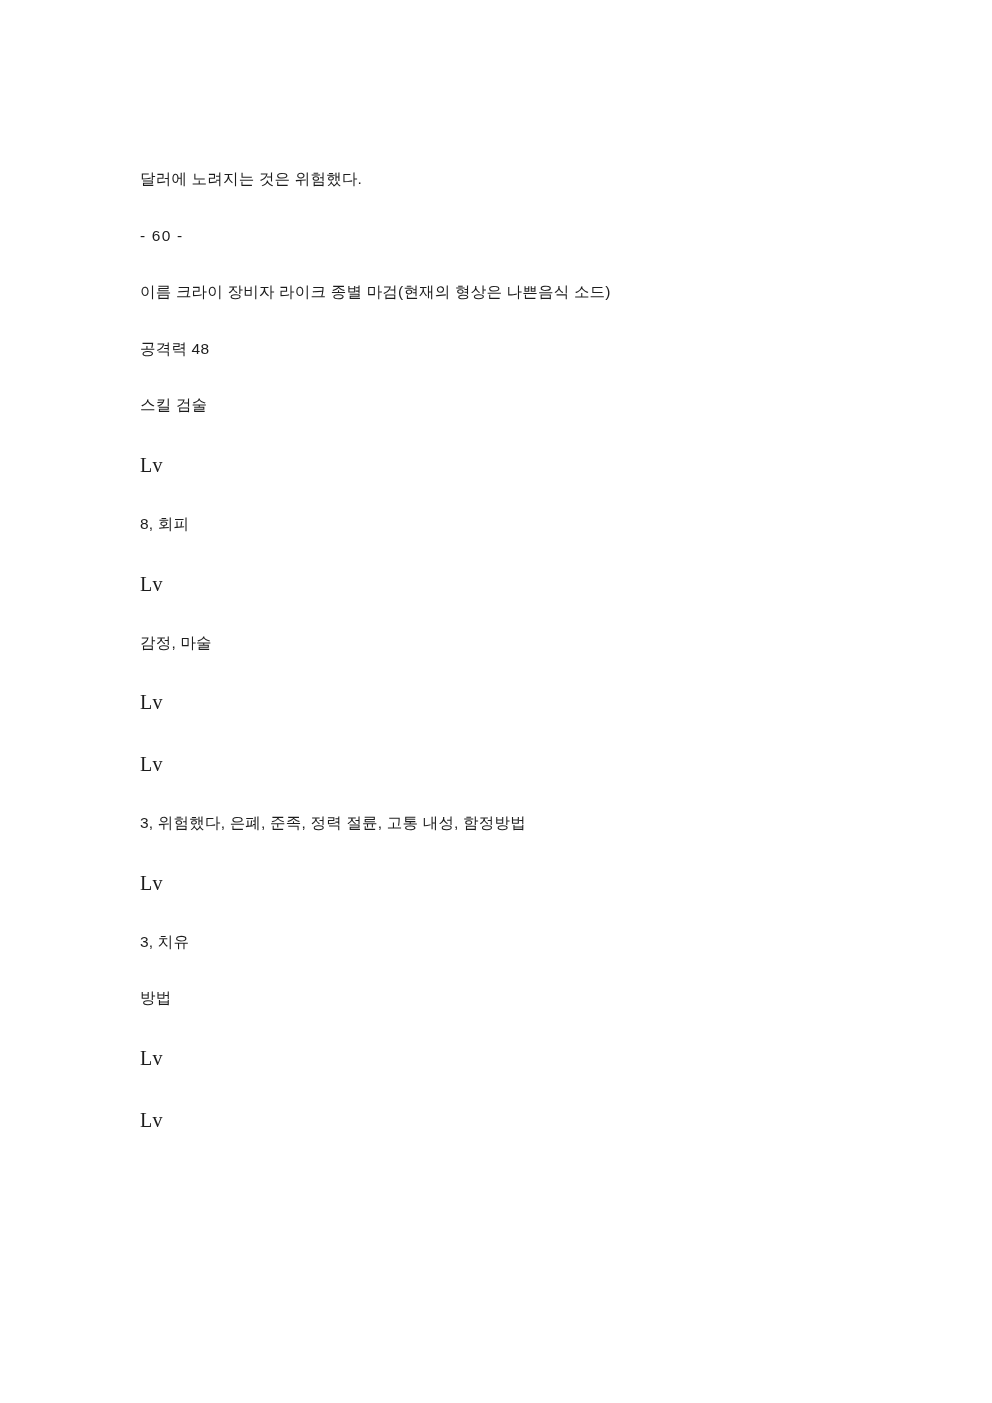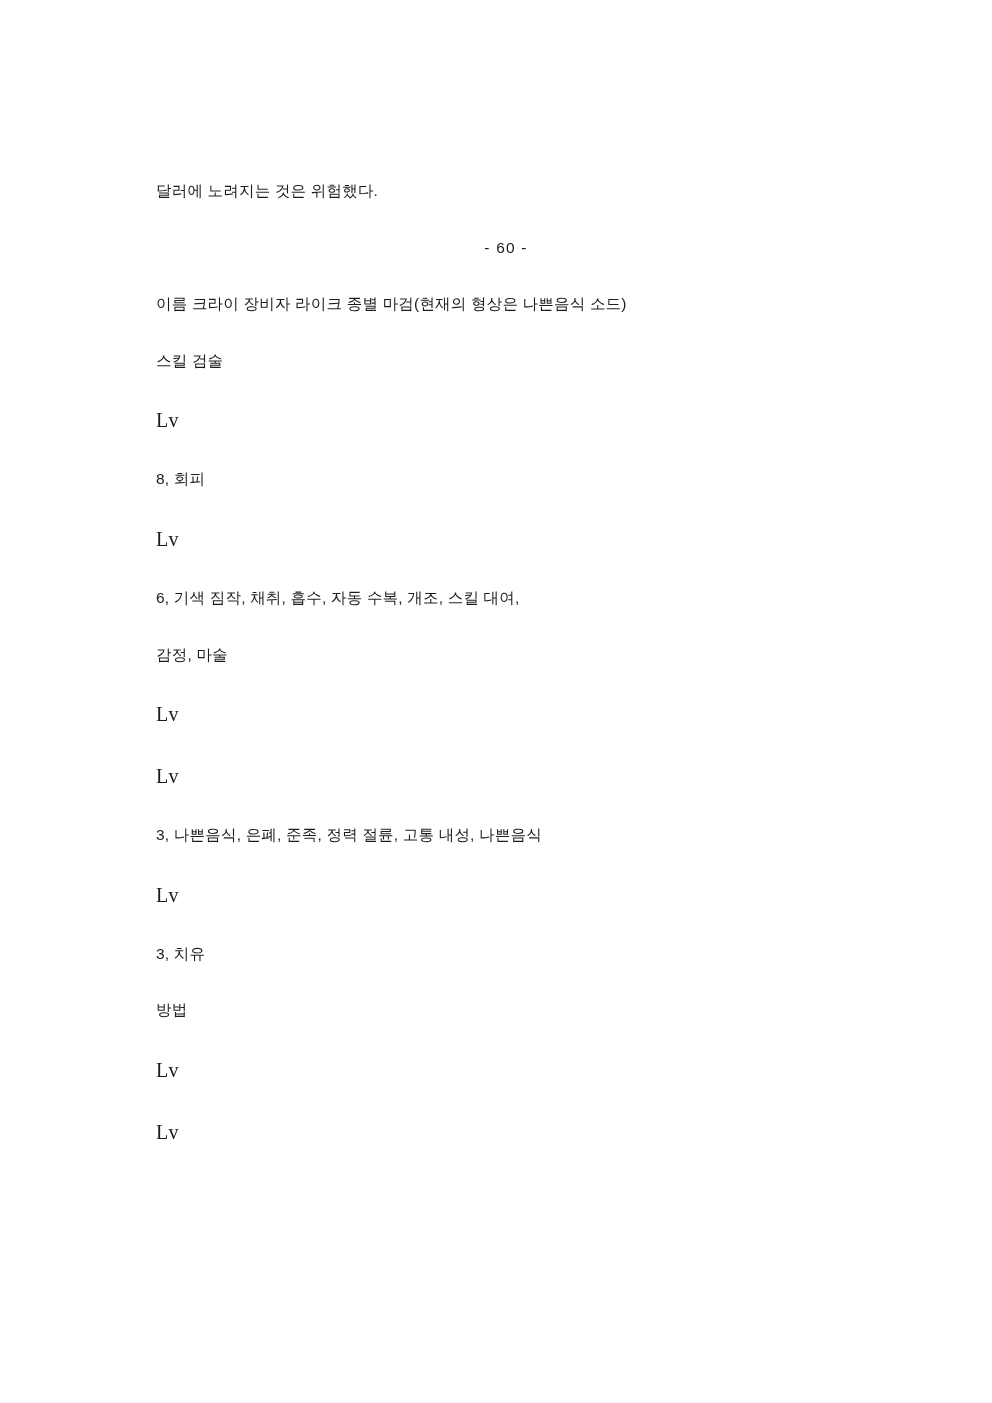--- a/index.html
+++ b/index.html
@@ -17,62 +17,60 @@
   .page {
     position: relative;
     width: 992px;
     height: 1403px;
     background: #ffffff;
     box-sizing: border-box;
   }
   .content {
     position: absolute;
     left: 140px;
-    top: 182px;
+    top: 170px;
     width: 700px;
-    margin-left: 16px;
   }
   .para {
     font-size: 15.5px;
     line-height: 1.2;
     letter-spacing: 0.2px;
     color: #1c1c1c;
     margin: 0 0 38px 0;
     white-space: pre-wrap;
     word-break: keep-all;
   }
   .para:last-child {
     margin-bottom: 0;
   }
   .para.lv {
     font-family: "Liberation Serif", serif;
     font-size: 20px;
     letter-spacing: 0.3px;
   }
   .para.sep {
     letter-spacing: 1.2px;
-    text-align: center;
   }
 </style>
 </head>
 <body>
 
 <div class="page">
   <div class="content">
     <p class="para">달러에 노려지는 것은 위험했다.</p>
     <p class="para sep">- 60 -</p>
     <p class="para">이름 크라이 장비자 라이크 종별 마검(현재의 형상은 나쁜음식 소드)</p>
+    <p class="para">공격력 48</p>
     <p class="para">스킬 검술</p>
     <p class="para lv">Lv</p>
     <p class="para">8, 회피</p>
     <p class="para lv">Lv</p>
-    <p class="para">6, 기색 짐작, 채취, 흡수, 자동 수복, 개조, 스킬 대여,</p>
     <p class="para">감정, 마술</p>
     <p class="para lv">Lv</p>
     <p class="para lv">Lv</p>
-    <p class="para">3, 나쁜음식, 은폐, 준족, 정력 절륜, 고통 내성, 나쁜음식</p>
+    <p class="para">3, 위험했다, 은폐, 준족, 정력 절륜, 고통 내성, 함정방법</p>
     <p class="para lv">Lv</p>
     <p class="para">3, 치유</p>
     <p class="para">방법</p>
     <p class="para lv">Lv</p>
     <p class="para lv">Lv</p>
   </div>
 </div>
 
 </body></html>

